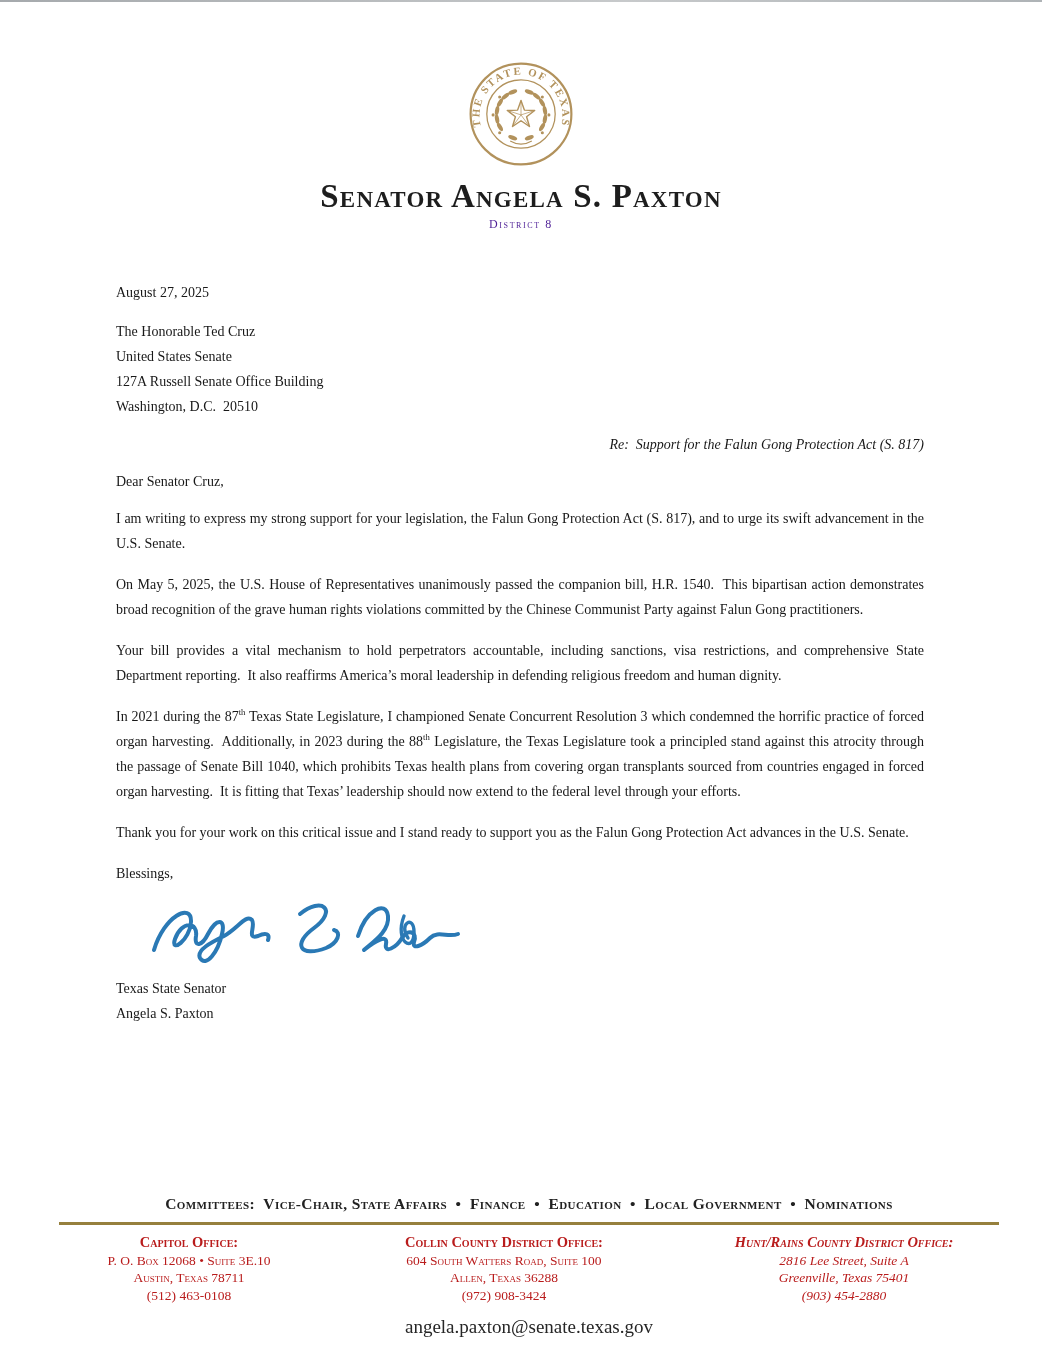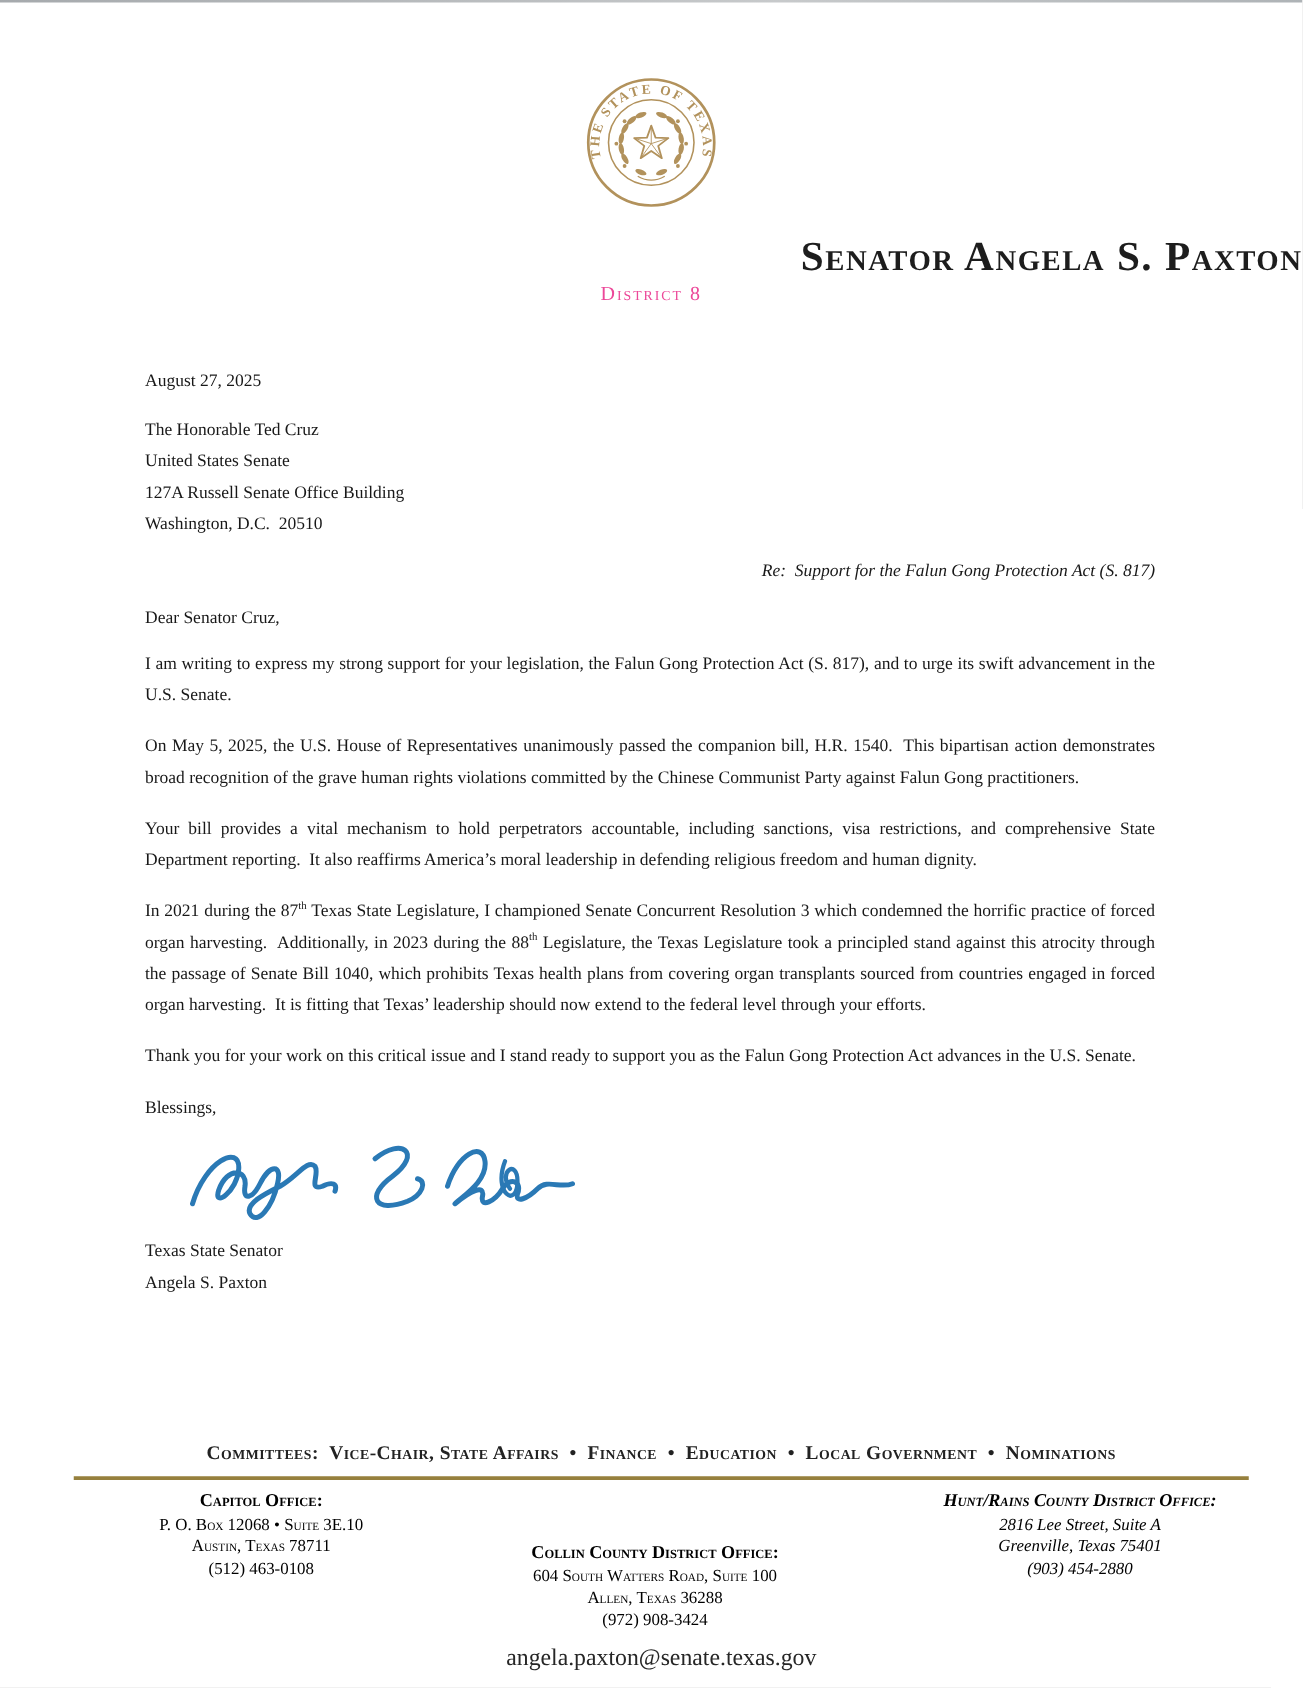--- a/index.html
+++ b/index.html
@@ -14,30 +14,29 @@
   }
   .scan-edge {
     position:absolute; top:0; left:0; right:0; height:2px;
     background:linear-gradient(to right,#8f9498,#b9bcbe 60%,#9aa0a4);
     opacity:.8;
   }
   
   .header { text-align:center; padding-top:60px; }
   .seal-wrap { line-height:0; }
   .sen-name {
-    margin-top:20px;
+    margin-top:10px;
     font-size:33px; font-weight:600;
     font-variant:small-caps; letter-spacing:1.2px;
     color:#1d1d1d;
-    text-align:right;
   }
   .district {
     margin-top:2px;
-    font-size:16px; font-variant:small-caps; letter-spacing:1.6px;
-    color:#ec4899;
+    font-size:12px; font-variant:small-caps; letter-spacing:1.6px;
+    color:#4c1d95;
   }
   
   .letter { width:808px; margin-left:116px; font-size:14px; line-height:25px; }
   .date-line { margin-top:48px; white-space:pre-wrap; }
   .recipient { margin-top:14px; }
   .recipient div { white-space:pre-wrap; }
   .re-line {
     margin-top:13px; font-weight:normal; font-style:italic; white-space:pre-wrap;text-align:right;
   }
   .salutation { margin-top:12px; white-space:pre-wrap; }
@@ -50,26 +49,26 @@
   .signer { margin-top:4px; }
   .signer div { line-height:25px; }
   
   .footer { position:absolute; left:16px; right:0; bottom:12px; text-align:center; }
   .committees {
     font-size:15.5px; font-weight:600; font-variant:small-caps;
     letter-spacing:.4px; white-space:pre-wrap; color:#222;
   }
   .gold-rule { width:940px; height:2.5px; margin:9px auto 8px auto; }
   .offices {
-    width:1000px; margin:0 auto; display:flex; justify-content:flex-end;
-    color:#000000;
+    width:1000px; margin:0 auto; display:flex; justify-content:center;
+    color:#b91c1c;
   }
   .office { text-align:center; }
   .office-1 { width:280px; }
-  .office-2 { width:350px;margin-top:41px; }
+  .office-2 { width:350px; }
   .office-3 { width:330px;font-style:italic; }
   .office-title { font-size:14.5px; font-weight:700; font-variant:small-caps; line-height:19px; }
   .office-line  { font-size:13.5px; line-height:17.5px; }
   .sc .office-line { font-variant:small-caps; }
   .email { margin-top:12px; font-size:19px; color:#262626; }
 </style>
 </head>
 <body>
 
 <div class="page">

